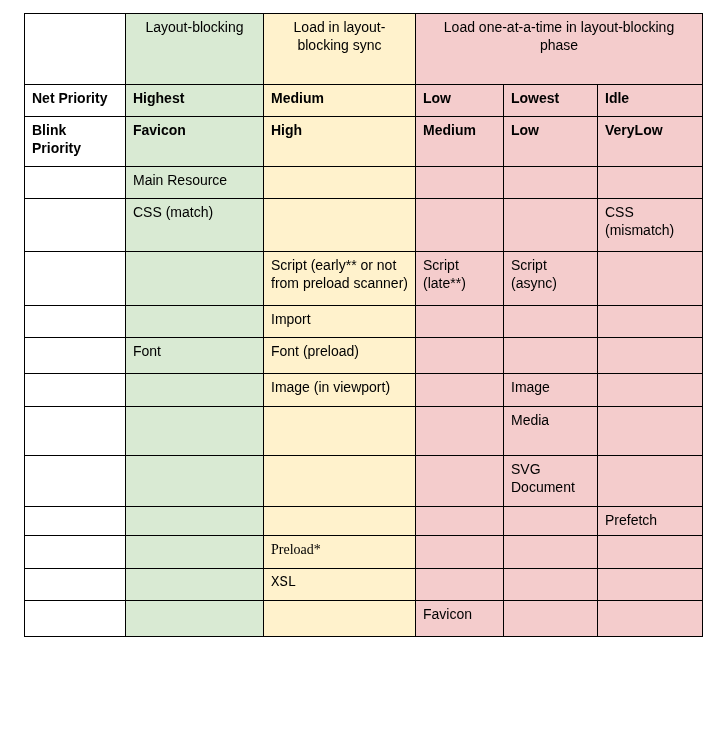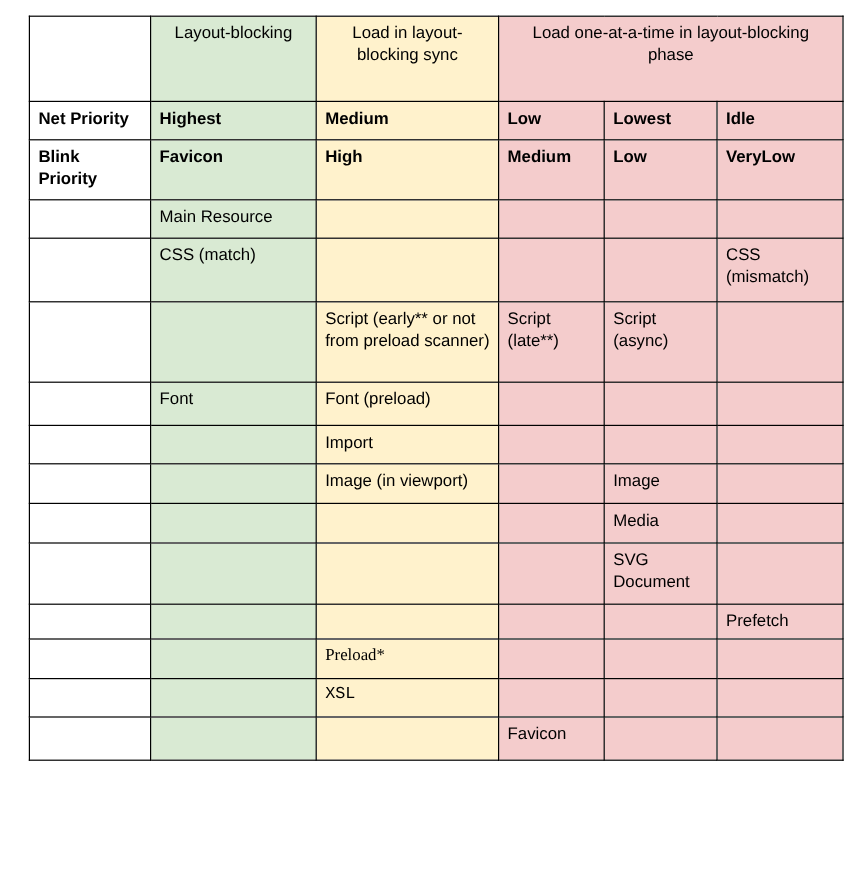--- a/index.html
+++ b/index.html
@@ -97,53 +97,53 @@
           <td class="col-5"></td>
         </tr>
         <tr class="row-resource" style="height: 53px;">
           <td class="col-0"></td>
           <td class="col-1">CSS (match)</td>
           <td class="col-2"></td>
           <td class="col-3"></td>
           <td class="col-4"></td>
           <td class="col-5">CSS (mismatch)</td>
         </tr>
-        <tr class="row-resource" style="height: 67px;">
+        <tr class="row-resource" style="height: 54px;">
           <td class="col-0"></td>
           <td class="col-1"></td>
           <td class="col-2">Script (early** or not from preload scanner)</td>
           <td class="col-3">Script (late**)</td>
           <td class="col-4">Script (async)</td>
           <td class="col-5"></td>
         </tr>
+        <tr class="row-resource" style="height: 32px;">
+          <td class="col-0"></td>
+          <td class="col-1"></td>
+          <td class="col-2">Import</td>
+          <td class="col-3"></td>
+          <td class="col-4"></td>
+          <td class="col-5"></td>
+        </tr>
         <tr class="row-resource" style="height: 36px;">
           <td class="col-0"></td>
           <td class="col-1">Font</td>
           <td class="col-2">Font (preload)</td>
-          <td class="col-3"></td>
-          <td class="col-4"></td>
-          <td class="col-5"></td>
-        </tr>
-        <tr class="row-resource" style="height: 32px;">
-          <td class="col-0"></td>
-          <td class="col-1"></td>
-          <td class="col-2">Import</td>
           <td class="col-3"></td>
           <td class="col-4"></td>
           <td class="col-5"></td>
         </tr>
         <tr class="row-resource" style="height: 33px;">
           <td class="col-0"></td>
           <td class="col-1"></td>
           <td class="col-2">Image (in viewport)</td>
           <td class="col-3"></td>
           <td class="col-4">Image</td>
           <td class="col-5"></td>
         </tr>
-        <tr class="row-resource" style="height: 33px;">
+        <tr class="row-resource" style="height: 49px;">
           <td class="col-0"></td>
           <td class="col-1"></td>
           <td class="col-2"></td>
           <td class="col-3"></td>
           <td class="col-4">Media</td>
           <td class="col-5"></td>
         </tr>
         <tr class="row-resource" style="height: 51px;">
           <td class="col-0"></td>
           <td class="col-1"></td>

